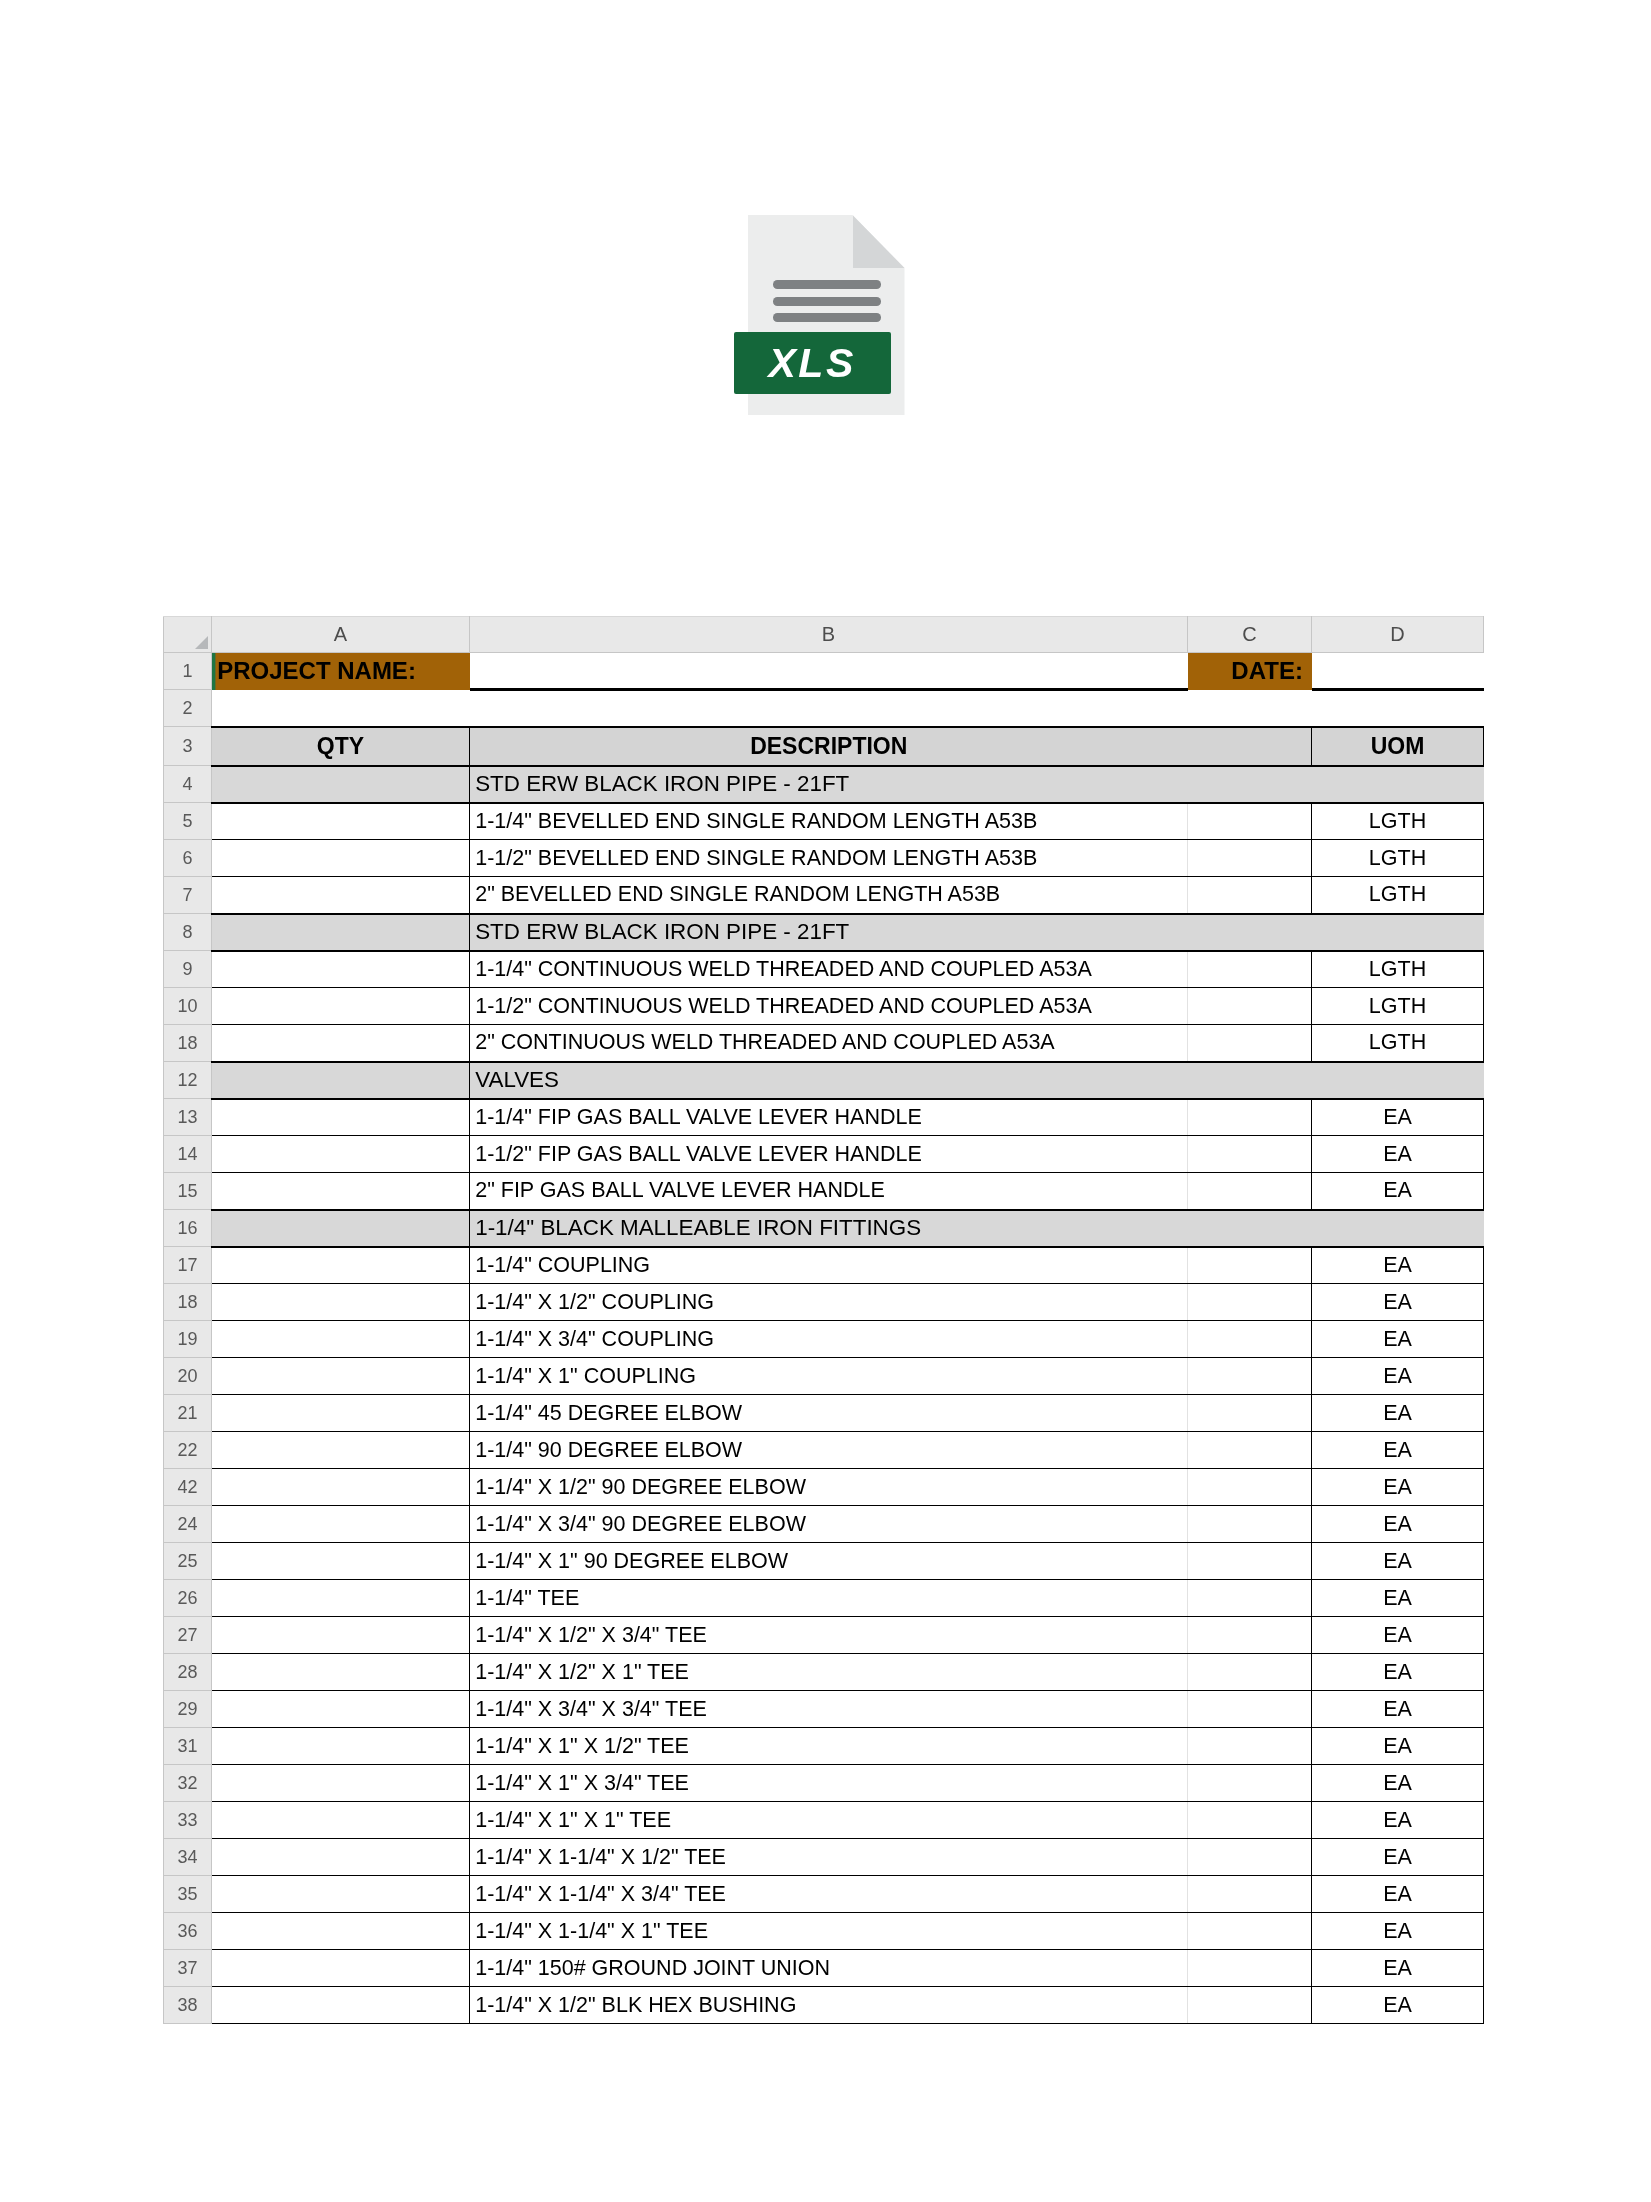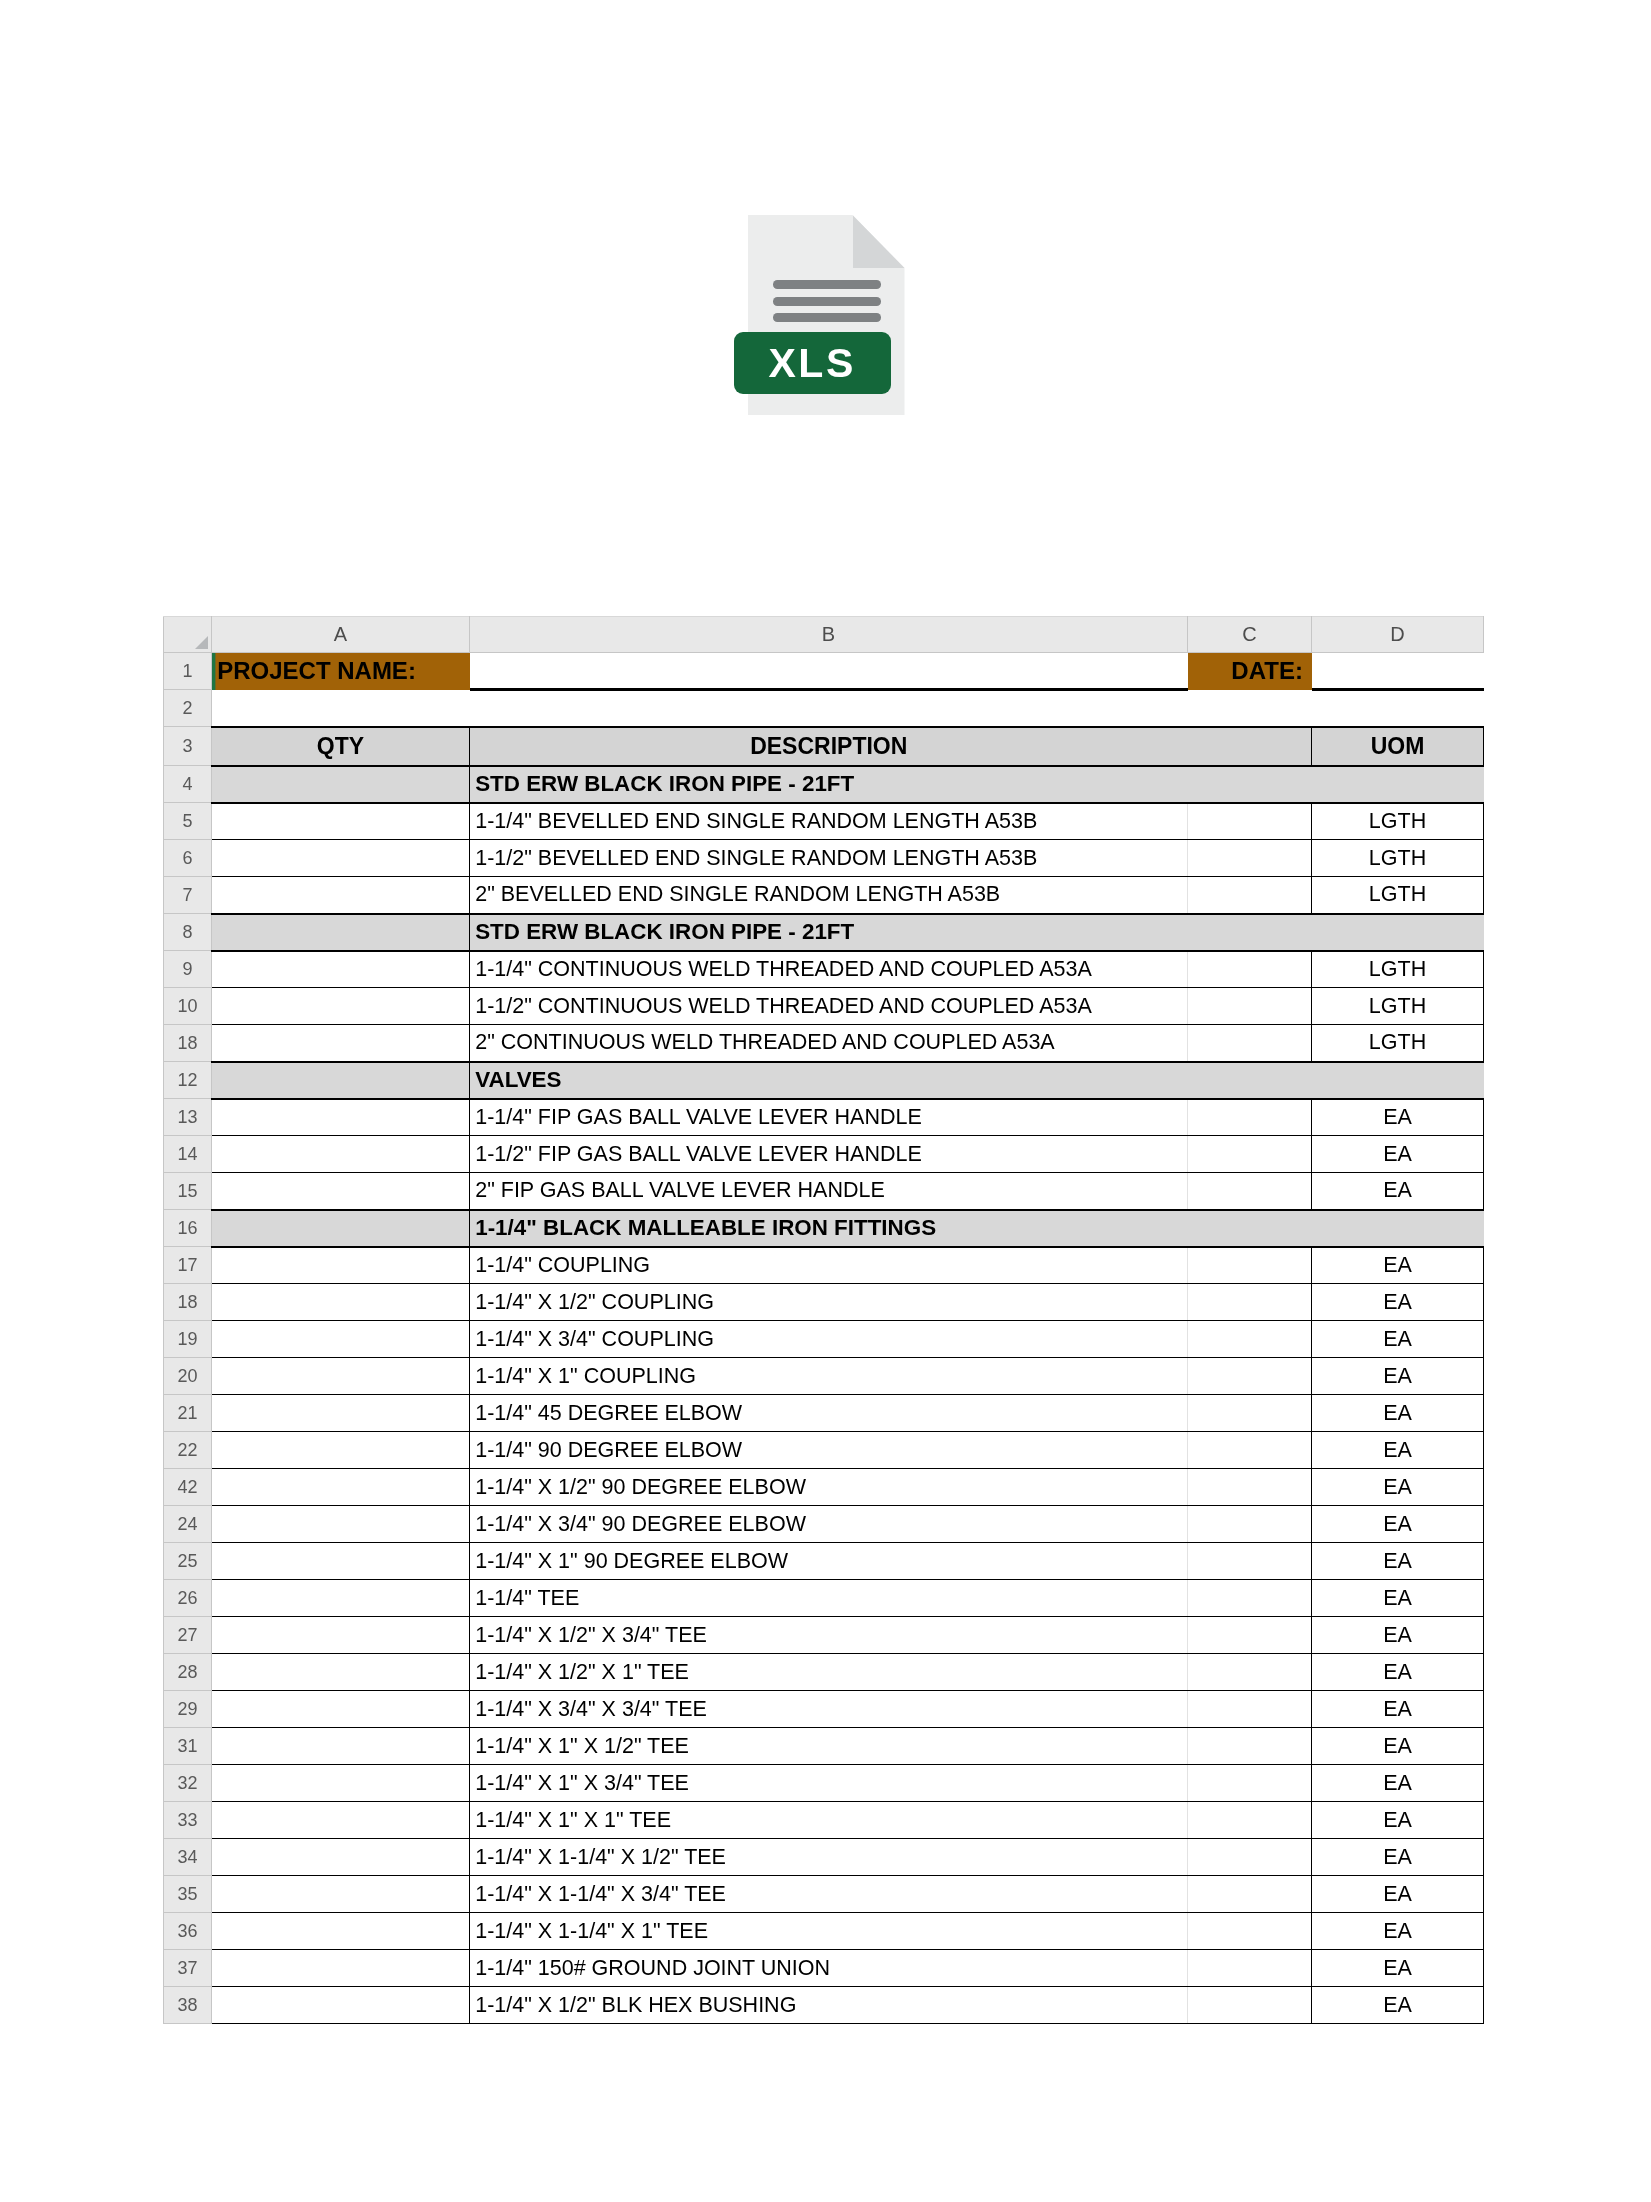--- a/index.html
+++ b/index.html
@@ -62,24 +62,25 @@
   .icon-line.l1 { top: 65px; }
   .icon-line.l2 { top: 82px; }
   .icon-line.l3 { top: 98px; }
   .icon-badge {
     position: absolute;
     left: -13.8px;
     top: 117px;
     width: 157px;
     height: 62px;
     background: #14673a;
-    border-radius: 9px;
+    border-radius: 2px;
     display: flex;
     align-items: center;
     justify-content: center;
+    font-style: italic;
   }
   .icon-badge span {
     color: #ffffff;
     font-family: "Liberation Sans", sans-serif;
     font-weight: bold;
     font-size: 41px;
     letter-spacing: 2.6px;
     line-height: 1;
   }
 
@@ -196,21 +197,21 @@
     border-bottom: 2.6px solid #000000;
     border-left: 1.7px solid #000000;
     border-right: 1.7px solid #000000;
     height: 39px;
     padding: 0;
   }
 
   
   td.sect {
     background: #d8d8d8;
-    font-weight: bold;
+    font-weight: normal;
     font-size: 22.4px;
     text-align: left;
     padding: 0 5.2px;
     border-top: 2.6px solid #000000;
     border-bottom: 2.6px solid #000000;
     border-left: 0.9px solid #000000;
     border-right: 0.9px solid #000000;
     height: 27px;
     white-space: nowrap;
   }

